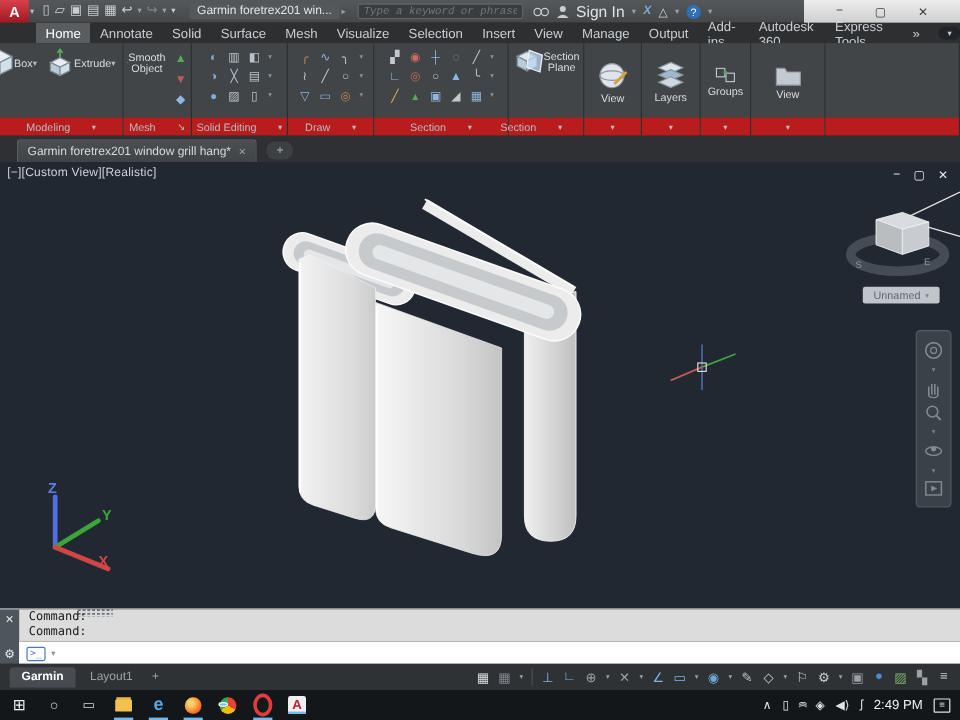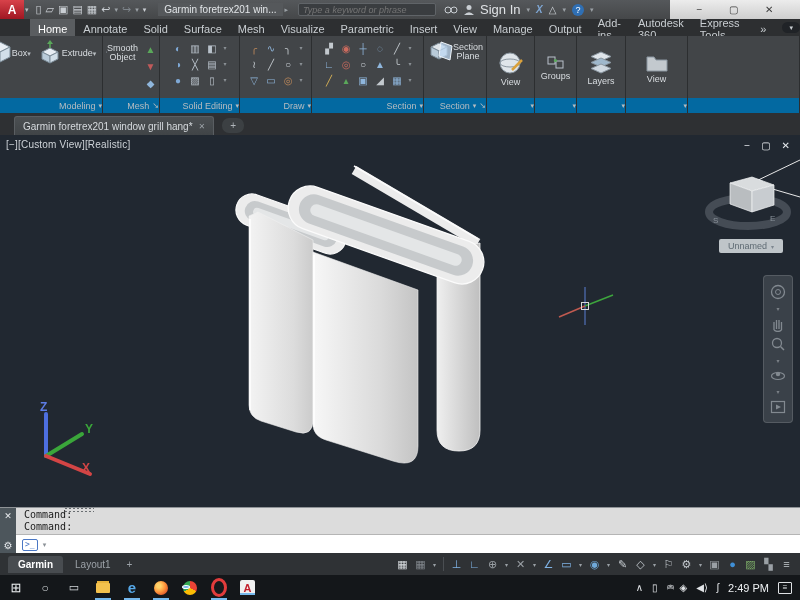--- a/index.html
+++ b/index.html
@@ -9,41 +9,41 @@
 
 #titlebar{position:absolute;left:0;top:0;width:800px;height:19px;background:linear-gradient(#55585b,#454749);display:flex;align-items:center;color:#c9ced3}
 #logo{width:24px;height:19px;background:linear-gradient(#d8424a,#a01722);display:flex;align-items:center;justify-content:center;color:#fff;font-weight:bold;font-size:12px}
 #logo-dd{font-size:7px;color:#b9bdc1;margin:0 3px 0 1px}
 #qat{display:flex;align-items:center;gap:4px;margin-left:4px}
 .qico{font-size:11px;line-height:19px}
 .qico.dd{font-size:7px}
 #doc-title{margin-left:12px;font-size:10px;color:#e3e6e9;background:#55585b;padding:1px 6px;white-space:nowrap}
 #doc-arrow{font-size:7px;color:#9aa0a5;margin-left:2px}
 #search-box{margin-left:10px;width:138px;height:13px;background:#3a3d40;border:1px solid #606468;border-radius:2px;display:flex;align-items:center;padding:0 4px}
-#search-box input{width:100%;background:transparent;border:none;outline:none;font-style:italic;font-size:9px;color:#969ca2;font-family:Liberation Sans, sans-serif}
+#search-box input{width:100%;background:transparent;border:none;outline:none;font-style:italic;font-size:9px;color:#969ca2;font-family:Liberation Mono, monospace}
 #tb-cluster{display:flex;align-items:center;gap:6px;margin-left:8px;font-size:10px}
 #signin-label{font-size:13px;color:#dfe2e5}
 .tb-dd{font-size:7px;color:#9aa0a5}
 #exchange-glyph{color:#7fa7d4;font-weight:bold;font-style:italic}
 #a360-glyph{color:#c9ced3}
 #help-glyph{width:12px;height:12px;border-radius:50%;background:#2f6fb4;color:#fff;font-size:9px;display:flex;align-items:center;justify-content:center}
 #win-ctrl{position:absolute;right:0;top:0;width:130px;height:19px;background:linear-gradient(#ececec,#cfcfcf);display:flex;align-items:center;justify-content:space-evenly;color:#3c3c3c;font-size:10px}
 #win-ctrl span{cursor:default}
 
 
 #tabrow{position:absolute;left:0;top:19px;width:800px;height:17px;background:#2d2f31;display:flex;align-items:stretch;padding-left:30px}
 .rtab{font-size:11px;color:#c9ced2;padding:2px 8px 0;display:flex;align-items:center}
 .rtab.active{background:#5a5d60;color:#fff}
 .pill{background:#202327;border-radius:7px;padding:0 7px;margin:3px 0 3px 8px;font-size:7px;color:#c9ced2;display:flex;align-items:center}
 
 
 #ribbon{position:absolute;left:0;top:36px;width:800px;height:77px;background:#3e4144;display:flex}
 .panel{height:77px;border-right:1px solid #2c2e30;background:#424548;display:flex;flex-direction:column}
 .pcontent{flex:1;display:flex;align-items:flex-start;justify-content:center;gap:3px;padding-top:2px}
-.pfoot{height:15px;background:#0369a1;color:#b7bcc0;font-size:9px;display:flex;justify-content:flex-end;align-items:center;gap:3px}
+.pfoot{height:15px;background:#b91c1c;color:#b7bcc0;font-size:9px;display:flex;justify-content:center;align-items:center;gap:18px}
 .fdd{font-size:7px}
 .flaunch{font-size:8px}
 .bigbtn{display:flex;flex-direction:row;align-items:center;font-size:9px;color:#d9dde1;line-height:9px;padding:2px 2px;text-align:center}
 .bigbtn svg{margin-bottom:2px}
 .bdd{font-size:7px;color:#b7bcc0;margin-top:1px}
 .blbl{white-space:pre-line}
 .minicol{display:grid;grid-template-columns:15px;gap:2px;padding-top:4px}
 .mgrid{display:grid;gap:1px;padding-top:3px;align-content:start}
 .g-solid,.g-draw{grid-template-columns:16px 16px 16px 8px}
 .g-modify{grid-template-columns:16px 16px 16px 16px 16px 8px}
@@ -164,21 +164,21 @@
     </div>
   </div>
 
   <div id="tabrow">
       <span class="rtab active">Home</span>
       <span class="rtab">Annotate</span>
       <span class="rtab">Solid</span>
       <span class="rtab">Surface</span>
       <span class="rtab">Mesh</span>
       <span class="rtab">Visualize</span>
-      <span class="rtab">Parametric</span>
+      <span class="rtab">Selection</span>
       <span class="rtab">Insert</span>
       <span class="rtab">View</span>
       <span class="rtab">Manage</span>
       <span class="rtab">Output</span>
       <span class="rtab">Add-ins</span>
       <span class="rtab">Autodesk 360</span>
       <span class="rtab">Express Tools</span>
       <span class="rtab" style="color: rgb(201, 206, 210);">»</span>
       <span class="rtab pill">▾</span>
     </div>
@@ -343,42 +343,42 @@
             <line x1="14" y1="20" x2="24" y2="10" stroke="#d9a13c" stroke-width="2.5"></line>
           </svg>
         <span class="clabel">View</span>
       </div>
       <div class="pfoot">
           <span class="fdd">▾</span>
         </div>
     </div>
 
 
+    <div class="panel cpanel" style="width:49px">
+      <div class="pcontent">
+        <svg width="24" height="24" viewBox="0 0 24 24">
+            <polygon points="12,1 22,5.5 12,10 2,5.5" fill="#dfe5ea" stroke="#8a96a0"></polygon>
+            <polygon points="12,7 22,11.5 12,16 2,11.5" fill="#9fb8cc" stroke="#8a96a0"></polygon>
+            <polygon points="12,13 22,17.5 12,22 2,17.5" fill="#cfd8e0" stroke="#8a96a0"></polygon>
+          </svg>
+        <span class="clabel">Layers</span>
+      </div>
+      <div class="pfoot">
+          <span class="fdd">▾</span>
+        </div>
+    </div>
+
     <div class="panel cpanel" style="width:42px">
       <div class="pcontent">
         <svg width="18" height="14" viewBox="0 0 18 14">
             <rect x="1" y="1" width="7" height="7" fill="none" stroke="#b9c2cb"></rect>
             <rect x="9" y="5" width="7" height="7" fill="none" stroke="#b9c2cb"></rect>
             <circle cx="8.5" cy="4.5" r="1.6" fill="#5aa85a"></circle>
           </svg>
         <span class="clabel">Groups</span>
-      </div>
-      <div class="pfoot">
-          <span class="fdd">▾</span>
-        </div>
-    </div>
-
-    <div class="panel cpanel" style="width:49px">
-      <div class="pcontent">
-        <svg width="24" height="24" viewBox="0 0 24 24">
-            <polygon points="12,1 22,5.5 12,10 2,5.5" fill="#dfe5ea" stroke="#8a96a0"></polygon>
-            <polygon points="12,7 22,11.5 12,16 2,11.5" fill="#9fb8cc" stroke="#8a96a0"></polygon>
-            <polygon points="12,13 22,17.5 12,22 2,17.5" fill="#cfd8e0" stroke="#8a96a0"></polygon>
-          </svg>
-        <span class="clabel">Layers</span>
       </div>
       <div class="pfoot">
           <span class="fdd">▾</span>
         </div>
     </div>
 
     <div class="panel cpanel" style="width:62px">
       <div class="pcontent">
         <svg width="24" height="20" viewBox="0 0 24 20">
             <path d="M2,4 L9,4 11,7 22,7 22,18 2,18 Z" fill="#c3c9ce" stroke="#8a96a0"></path>

